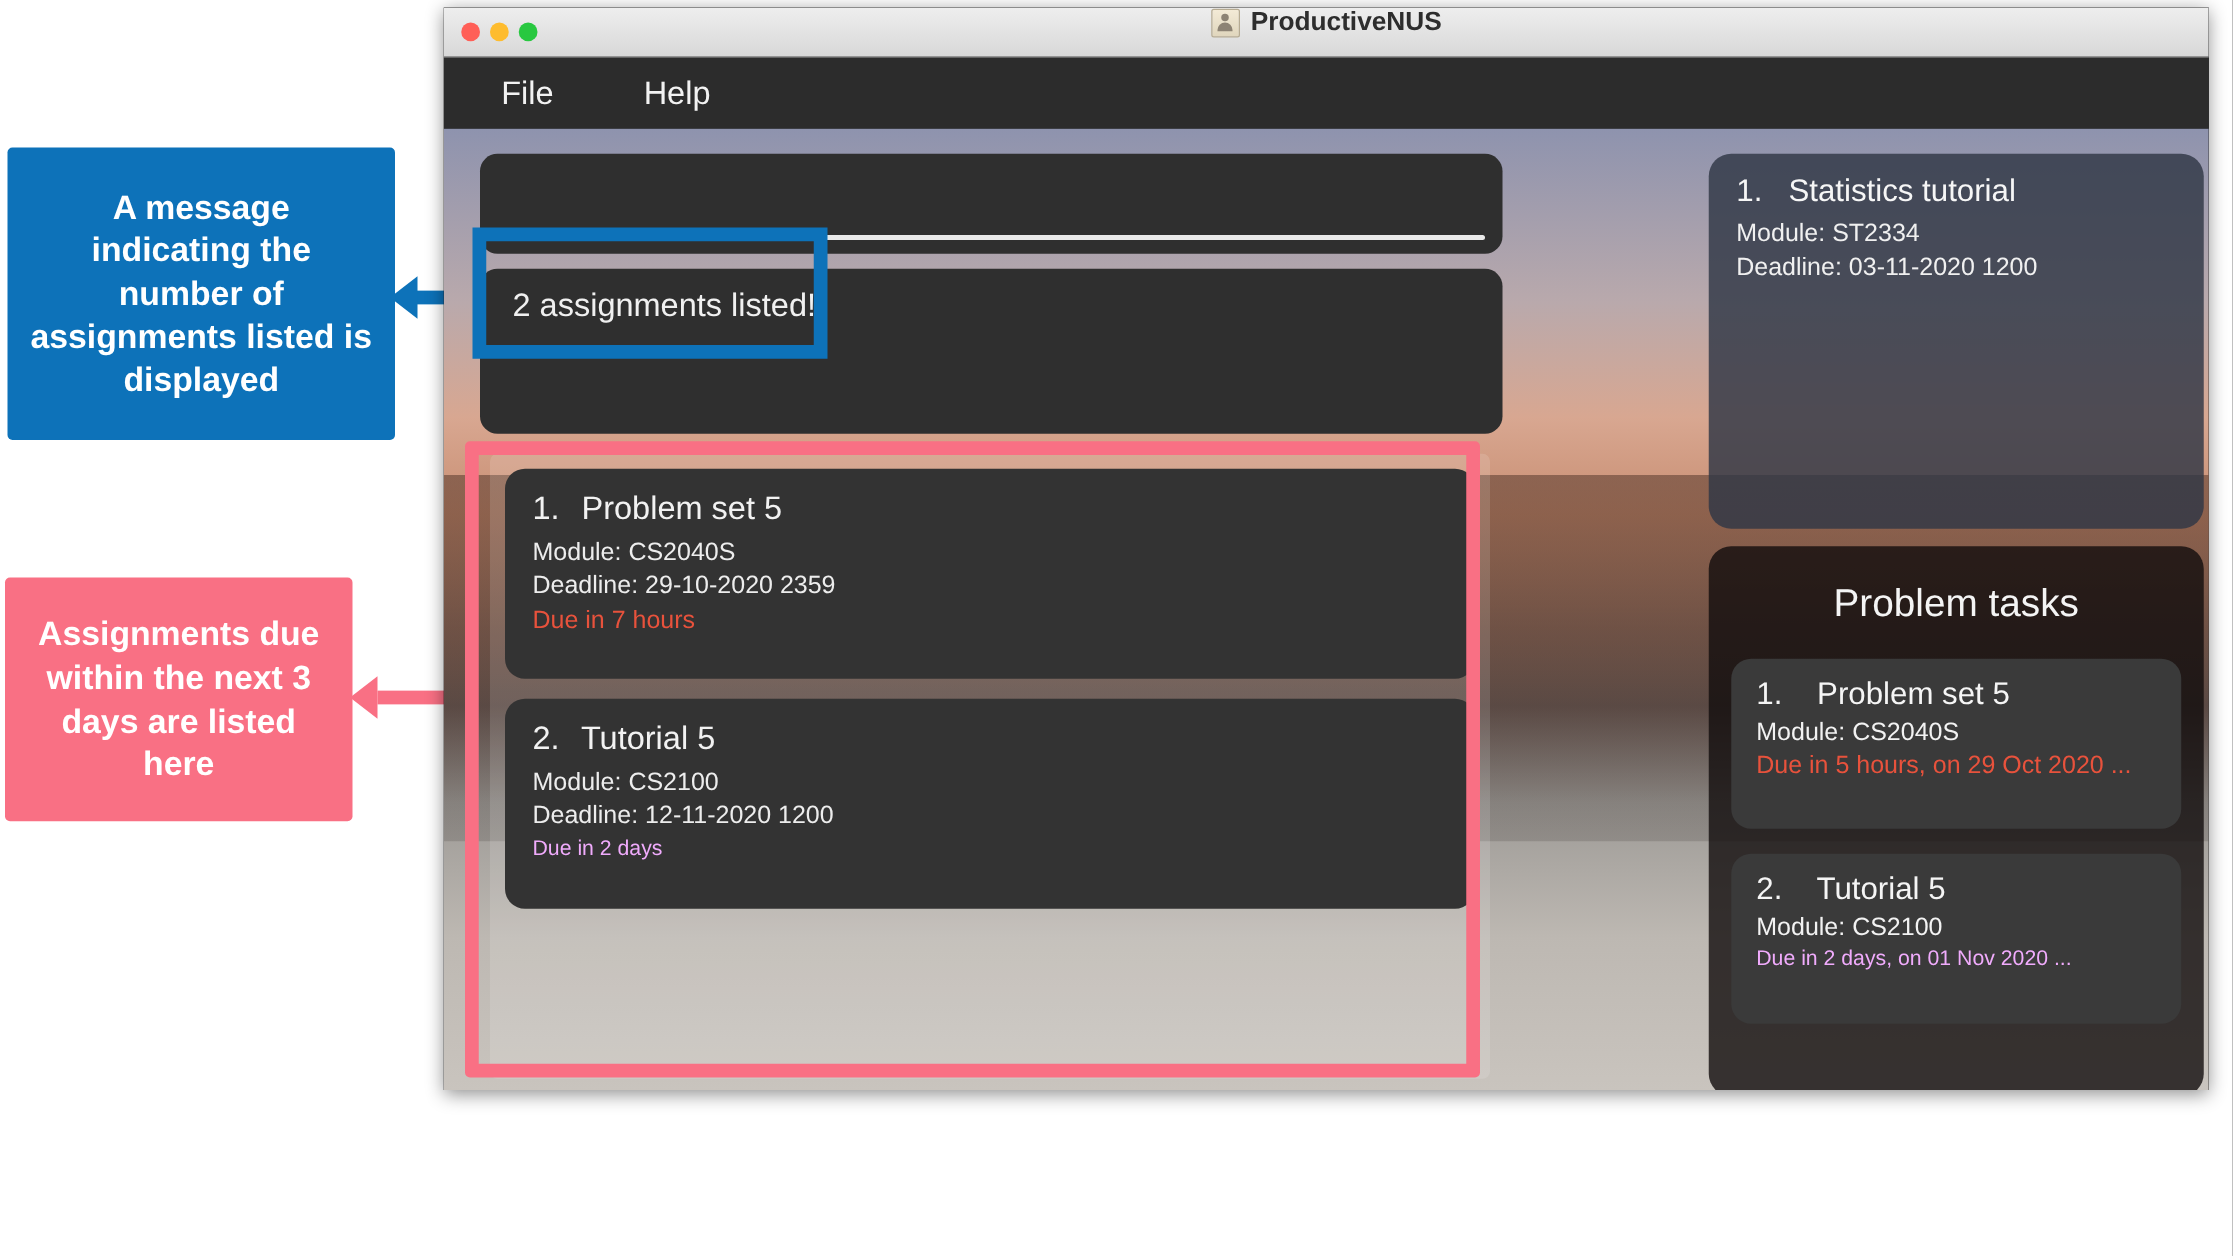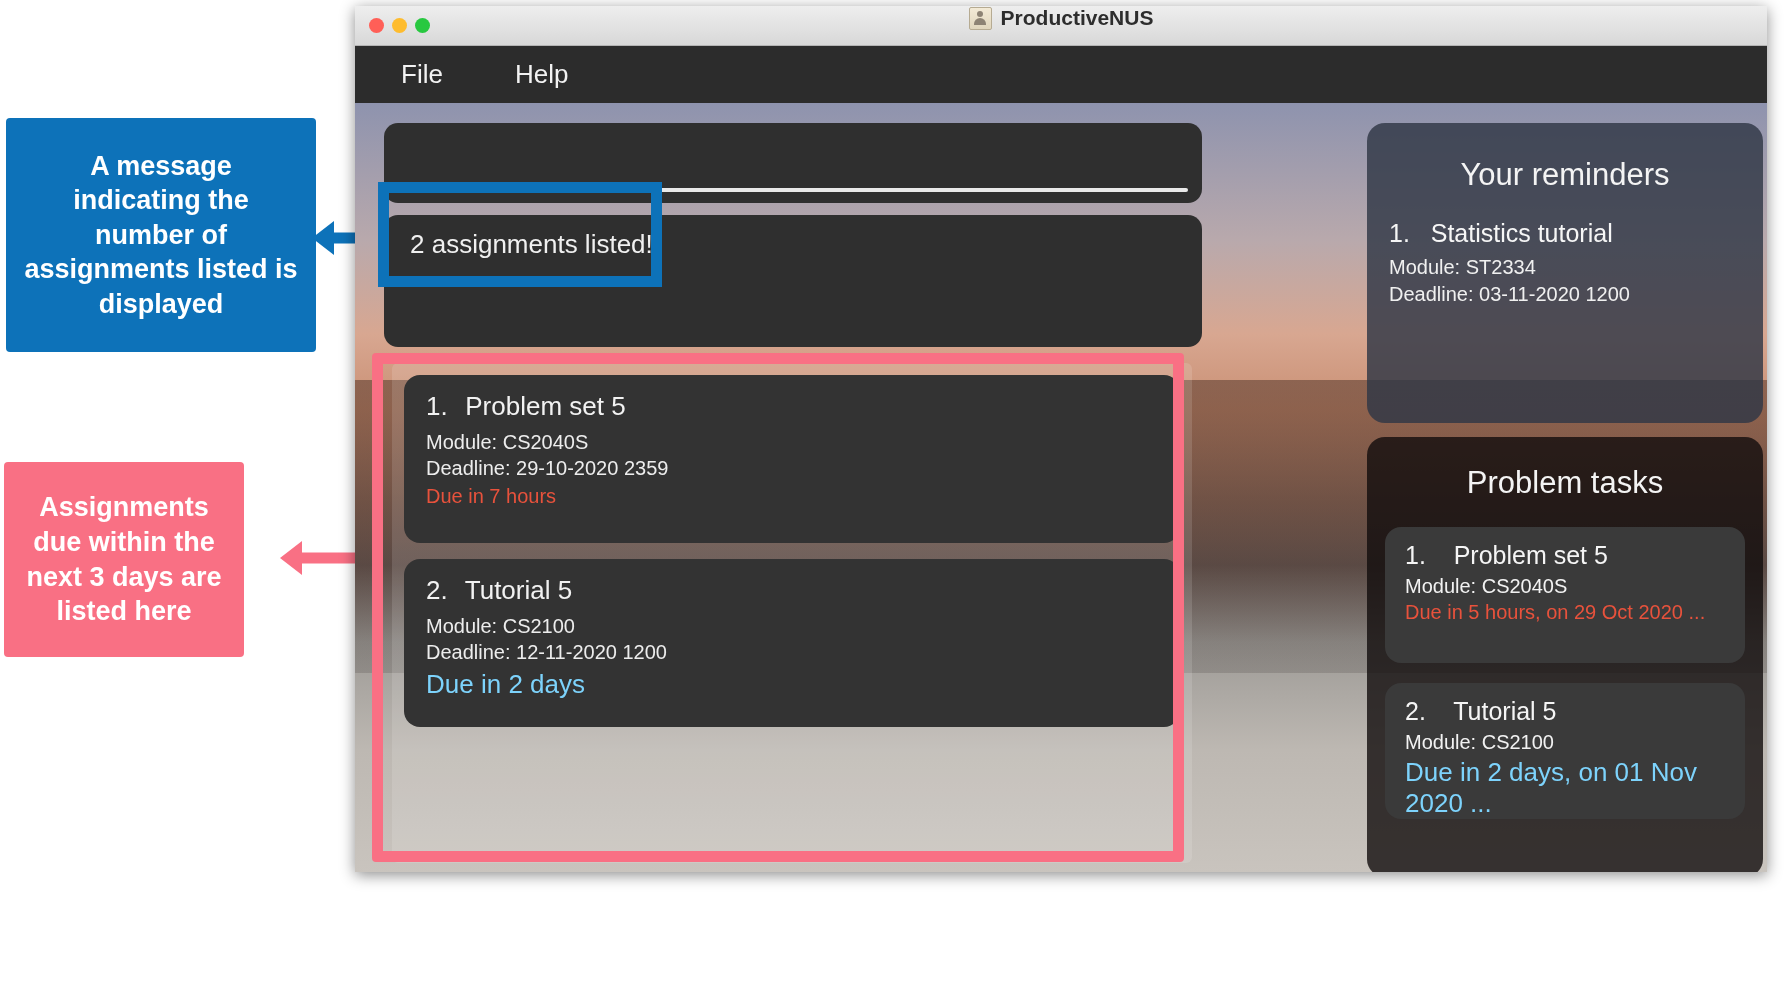--- a/index.html
+++ b/index.html
@@ -4,21 +4,21 @@
 <style>
   html,body{margin:0;padding:0;background:#ffffff;}
   body{width:1786px;height:1005px;position:relative;overflow:hidden;
        font-family:"Liberation Sans",sans-serif;-webkit-font-smoothing:antialiased;}
 
   
   .callout{position:absolute;border-radius:4px;color:#fff;text-align:center;
            display:flex;align-items:center;justify-content:center;
            font-size:27px;line-height:1.28;font-weight:700;padding:14px 18px;box-sizing:border-box;}
   #callout-blue{left:6px;top:118px;width:310px;height:234px;background:#0d72b9;}
-  #callout-pink{left:4px;top:462px;width:240px;height:195px;background:#f97084;}
+  #callout-pink{left:4px;top:462px;width:278px;height:195px;background:#f97084;}
 
   .arrow{position:absolute;}
   .arrow .shaft{position:absolute;height:11px;top:50%;transform:translateY(-50%);}
   .arrow .head{position:absolute;width:0;height:0;top:50%;transform:translateY(-50%);
                border-top:17px solid transparent;border-bottom:17px solid transparent;}
   #arrow-blue{left:312px;top:218px;width:72px;height:40px;}
   #arrow-blue .shaft{right:0;width:56px;background:#0d72b9;}
   #arrow-blue .head{left:0;border-right:22px solid #0d72b9;}
   #arrow-pink{left:280px;top:538px;width:110px;height:40px;}
   #arrow-pink .shaft{right:0;width:88px;background:#f97084;}
@@ -69,21 +69,21 @@
   #result-text{position:absolute;left:26px;top:14px;color:#f0f0f0;font-size:26px;}
 
   #assign-panel{position:absolute;left:8px;top:248px;width:800px;height:500px;
                 background:rgba(255,255,255,.13);border-radius:6px;padding:12px;box-sizing:border-box;}
   .assign-card{background:#333333;border-radius:16px;padding:16px 22px 18px 22px;
                box-sizing:border-box;margin-bottom:16px;height:168px;}
   .card-title{font-size:26px;color:#f2f2f2;margin-bottom:7px;}
   .card-title .idx{display:inline-block;min-width:32px;}
   .card-line{font-size:20px;color:#ededed;line-height:1.32;}
   .due-red{color:#e8523c;font-size:20px;margin-top:3px;}
-  .due-yellow{color:#7dd3fc;font-size:26px;margin-top:3px;}
+  .due-yellow{color:#f0abfc;font-size:17px;margin-top:3px;}
 
   
   #side-col{position:absolute;right:0;top:12px;width:404px;bottom:0;}
   #reminders-panel{position:absolute;left:4px;top:8px;width:396px;height:300px;
       background:rgba(48,55,70,.82);border-radius:18px;padding:16px 22px;box-sizing:border-box;}
   #upcoming-panel{position:absolute;left:4px;top:322px;width:396px;height:440px;
       background:rgba(18,13,12,.80);border-radius:18px;padding:10px 18px;box-sizing:border-box;}
   .panel-heading{text-align:center;color:#f4f4f4;font-size:31px;margin:18px 0 26px 0;}
   .rem-title{font-size:25px;color:#f6f6f6;margin-bottom:6px;}
   .rem-line{font-size:20px;color:#f0f0f0;line-height:1.33;}
@@ -168,21 +168,20 @@
           <div class="card-line">Deadline: 12-11-2020 1200</div>
           <div class="due-yellow">Due in 2 days</div>
         </div>
 
       </div>
     </div>
 
     <div id="side-col">
 
       <div id="reminders-panel">
-        <div class="panel-heading">Your reminders</div>
         <div>
           <div class="rem-title">
             <span>1.</span>
             &nbsp;
             <span>Statistics tutorial</span>
           </div>
           <div class="rem-line">Module: ST2334</div>
           <div class="rem-line">Deadline: 03-11-2020 1200</div>
         </div>
       </div>

